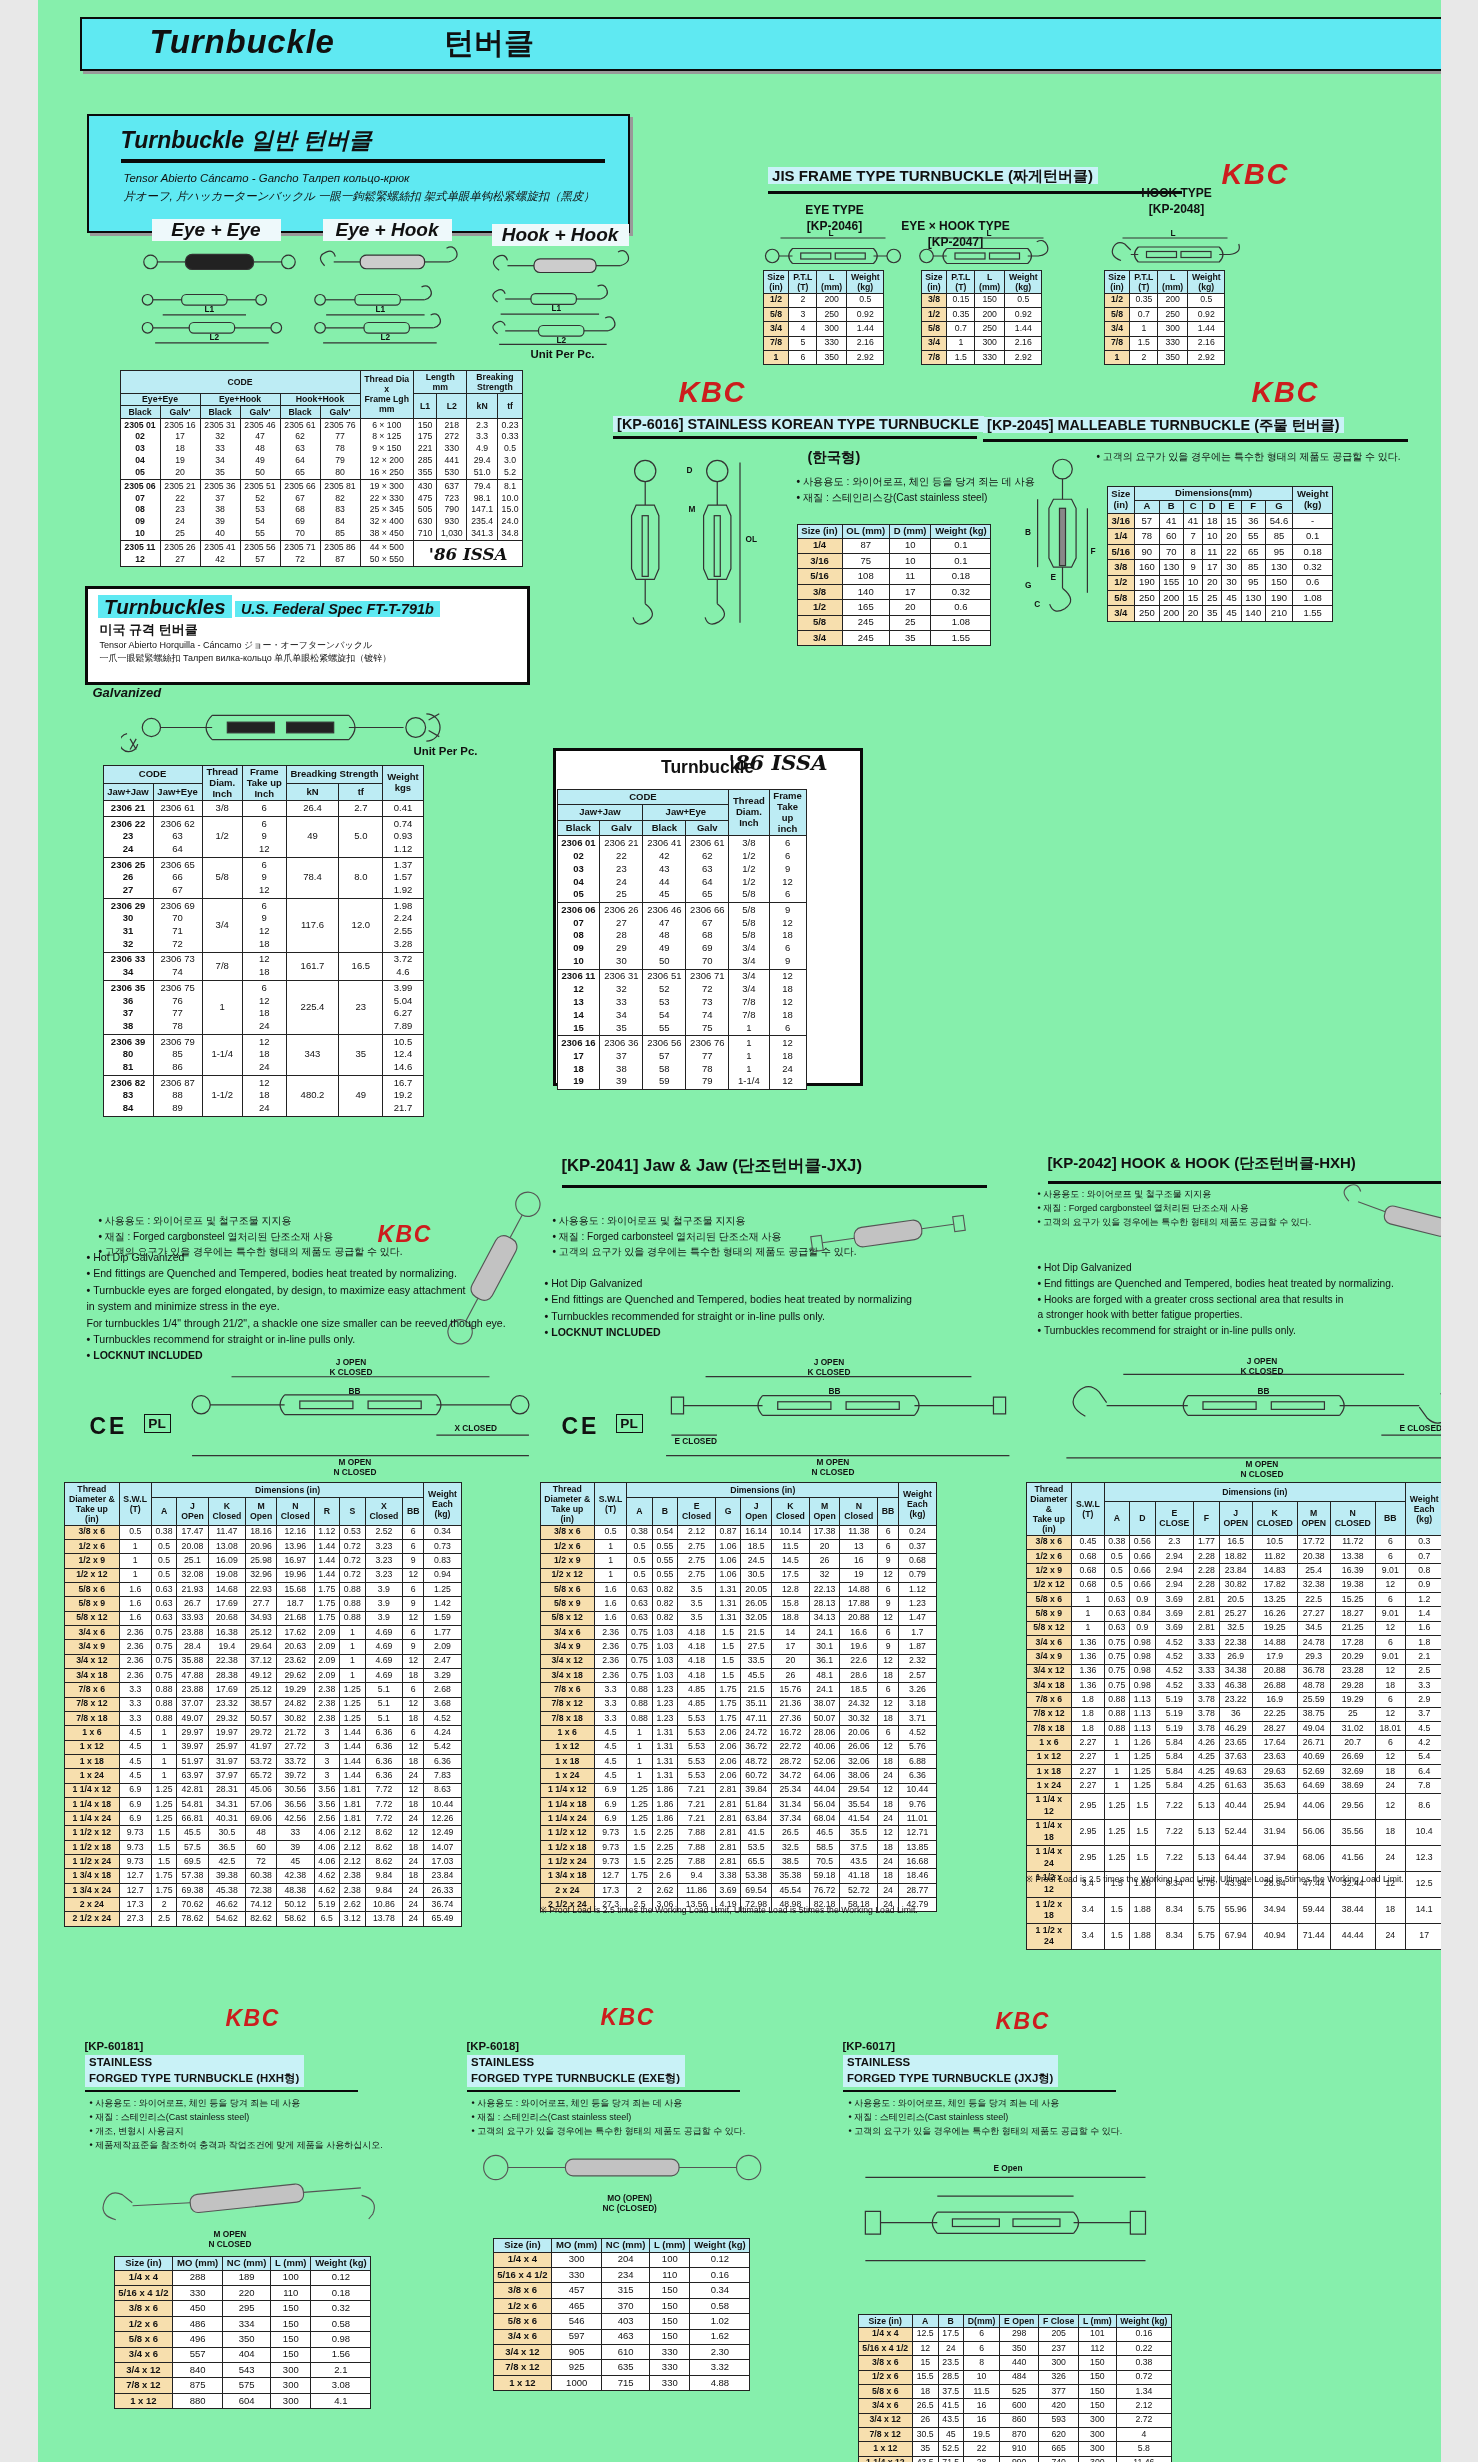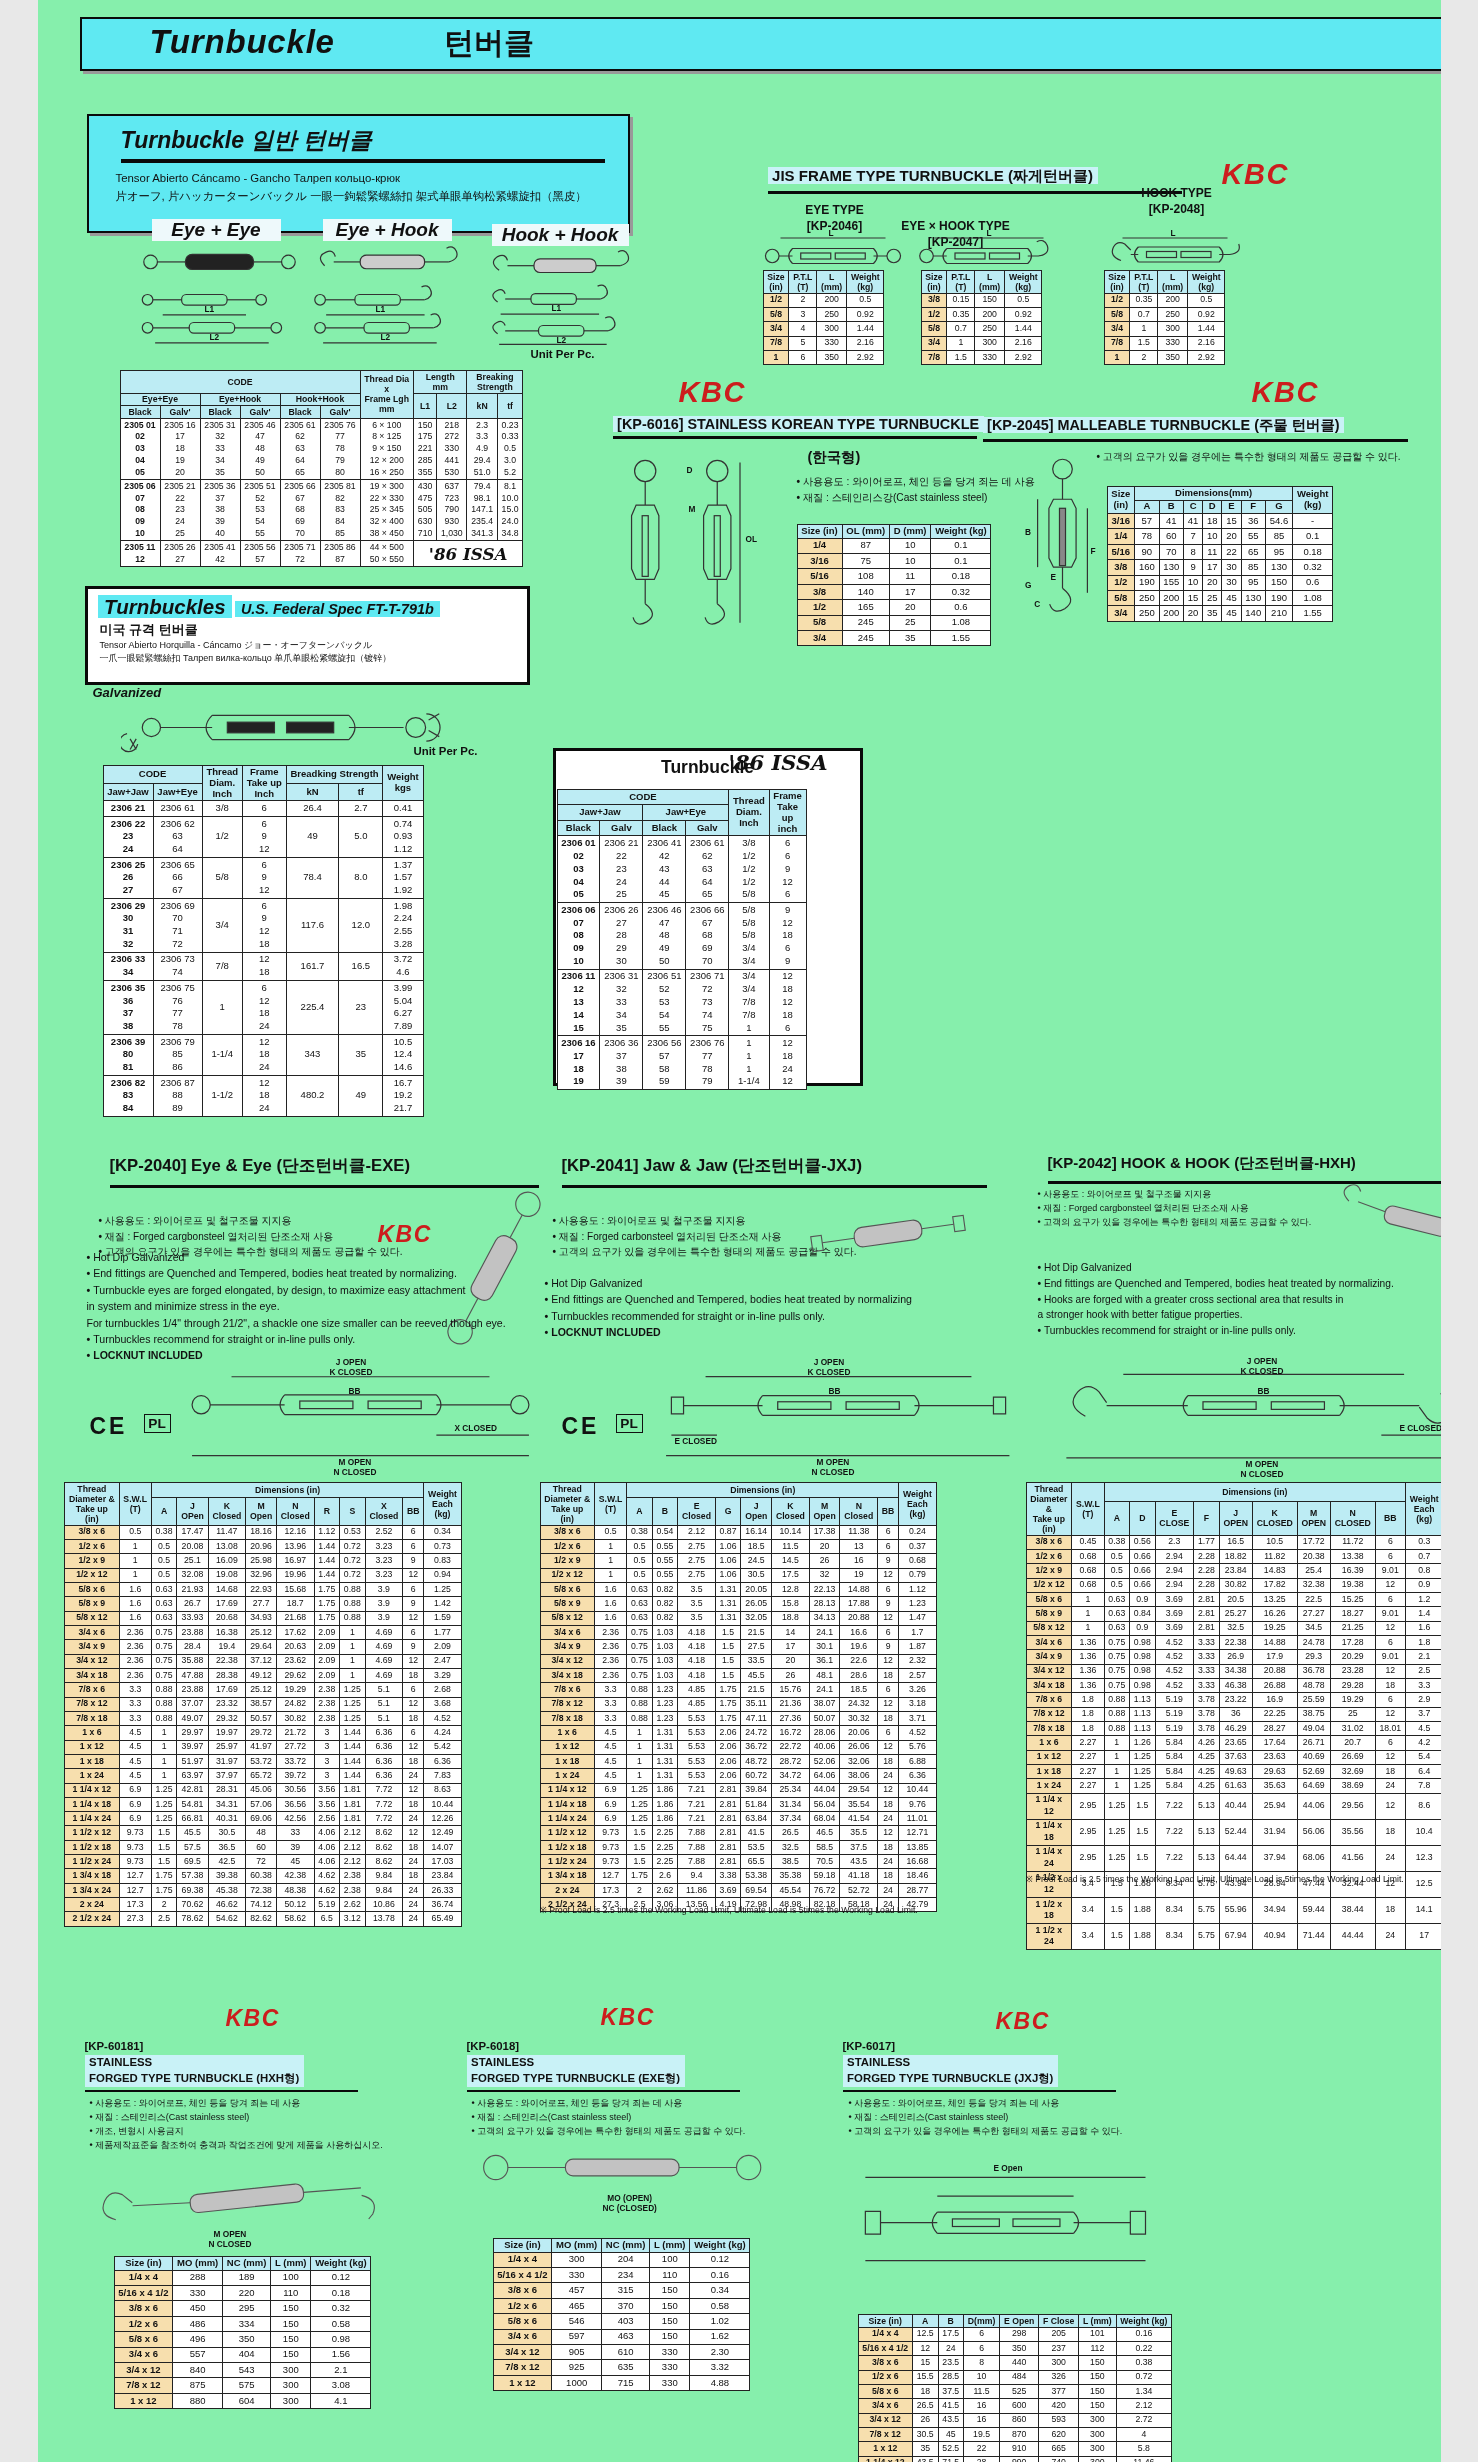--- a/index.html
+++ b/index.html
@@ -49,21 +49,21 @@
   <div class="abs bar" style="left:42px;top:16.7px;width:1391px;height:50px;">
     <div style="padding:4.6px 0 0 68px;">
       <span class="ttl-en">Turnbuckle</span>
       <span class="ttl-ko">턴버클</span>
     </div>
   </div>
 
   <div class="abs bar" style="left:49px;top:114px;width:539px;height:115px;">
     <div class="sec-ttl" style="padding:9px 0 3px 32px;">Turnbuckle 일반 턴버클</div>
     <div class="rule" style="margin:0 23px 6px 32px;"></div>
-    <div style="padding-left:27px;font-size:11.4px;line-height:1.6;">
+    <div style="padding-left:35px;font-size:11.4px;line-height:1.6;font-style:italic;">
       <div>Tensor Abierto Cáncamo - Gancho    Талреп кольцо-крюк</div>
       <div>片オーフ, 片ハッカーターンバックル  一眼一鉤鬆緊螺絲扣  架式单眼单钩松紧螺旋扣（黑皮）</div>
     </div>
   </div>
 
   <div class="abs typelabel" style="left:114px;top:219px;width:129px;">Eye + Eye</div>
   <div class="abs typelabel" style="left:285px;top:219px;width:129px;">Eye + Hook</div>
   <div class="abs typelabel" style="left:454px;top:224px;width:137px;">Hook + Hook</div>
 
   <div class="abs" style="left:102px;top:243px;">
@@ -1044,24 +1044,20 @@
 1-1/4</td>
             <td>12
 18
 24
 12</td>
           </tr>
         </tbody>
       </table>
     </div>
 
-  <div class="abs" style="left:72px;top:1154px;">
-    <span class="underttl">[KP-2040]   Eye &amp; Eye (단조턴버클-EXE)</span>
-    <div class="rule" style="width:429px;margin-top:7.6px;"></div>
-  </div>
   <div class="abs bullets" style="left:61px;top:1213px;width:326px;font-size:10px;">
     <div>사용용도 : 와이어로프 및 철구조물 지지용</div>
     <div>재질 : Forged cargbonsteel 열처리된 단조소재 사용</div>
     <div>고객의 요구가 있을 경우에는 특수한 형태의 제품도 공급할 수 있다.</div>
   </div>
   <div class="abs kbc small" style="left:340px;top:1221px;">KBC</div>
   <div class="abs" style="left:399px;top:1173px;">
     <svg width="114" height="190" viewBox="0 0 150 250">
       <g transform="rotate(28 75 125)" class="photo">
         <circle cx="75" cy="30" r="16" fill="none"></circle>

